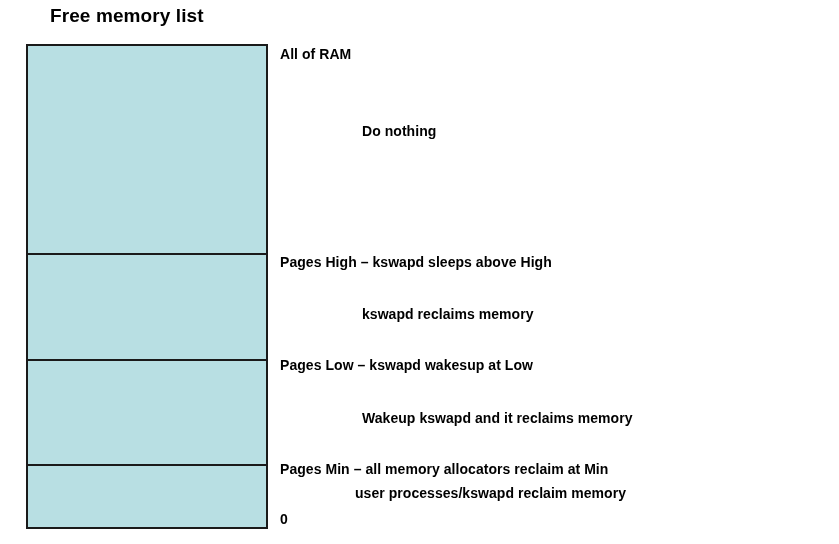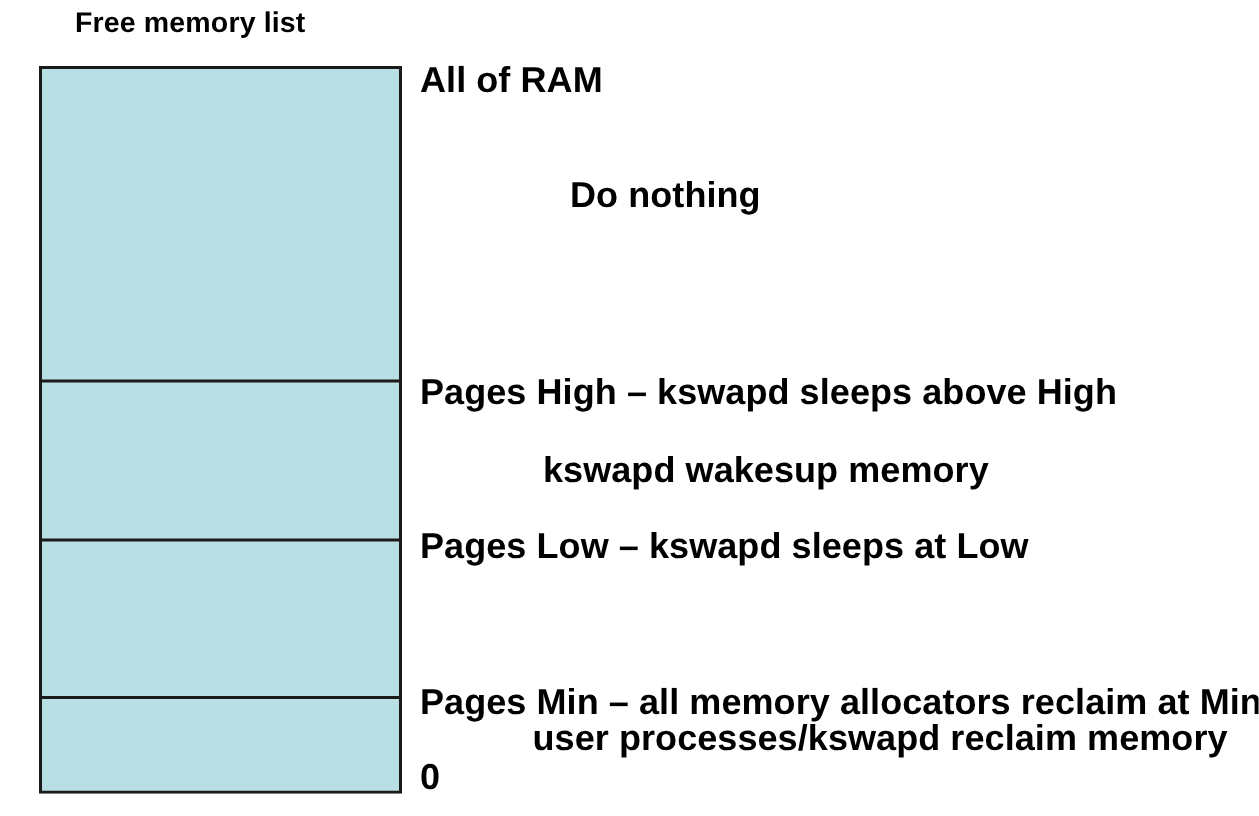--- a/index.html
+++ b/index.html
@@ -59,32 +59,32 @@
 
   
   .zone-ram    { top: 0px;   height: 207px; }
   .zone-high   { top: 207px; height: 106px; }
   .zone-low    { top: 313px; height: 105px; }
   .zone-min    { top: 418px; height: 63px;  }
 
   
   .label {
     position: absolute;
-    font-size: 24px;
+    font-size: 14px;
     font-weight: bold;
     white-space: nowrap;
     line-height: 22px;
     letter-spacing: 0.05px;
   }
   .label.threshold { left: 280px; }
   .label.action    { left: 362px; }
   .label.indent2   { left: 355px; }
 
   .lbl-all-ram      { top: 43px; }
-  .lbl-do-nothing   { top: 120px; margin-left: 18px; }
+  .lbl-do-nothing   { top: 120px; }
   .lbl-pages-high   { top: 251px; text-align: center; }
   .lbl-kswapd-rec   { top: 303px; }
   .lbl-pages-low    { top: 354px; }
   .lbl-wakeup       { top: 407px; }
   .lbl-pages-min    { top: 458px; }
   .lbl-user-proc    { top: 482px; }
   .lbl-zero         { top: 508px; left: 280px; }
 </style>
 </head>
 <body>
@@ -99,24 +99,25 @@
     <div class="zone zone-low zone-divider-top"></div>
     <div class="zone zone-min zone-divider-top"></div>
   </div>
 
   <div class="label threshold lbl-all-ram">All of RAM</div>
 
   <div class="label action lbl-do-nothing">Do nothing</div>
 
   <div class="label threshold lbl-pages-high">Pages High – kswapd sleeps above High</div>
 
-  <div class="label action lbl-kswapd-rec">kswapd wakesup memory</div>
+  <div class="label action lbl-kswapd-rec">kswapd reclaims memory</div>
 
-  <div class="label threshold lbl-pages-low">Pages Low – kswapd sleeps at Low</div>
+  <div class="label threshold lbl-pages-low">Pages Low – kswapd wakesup at Low</div>
 
+  <div class="label action lbl-wakeup">Wakeup kswapd and it reclaims memory</div>
 
   <div class="label indent2 lbl-user-proc">user processes/kswapd reclaim memory</div>
 
   <div class="label threshold lbl-pages-min">Pages Min – all memory allocators reclaim at Min</div>
 
   <div class="label lbl-zero">0</div>
 
 </div>
 
 </body></html>

